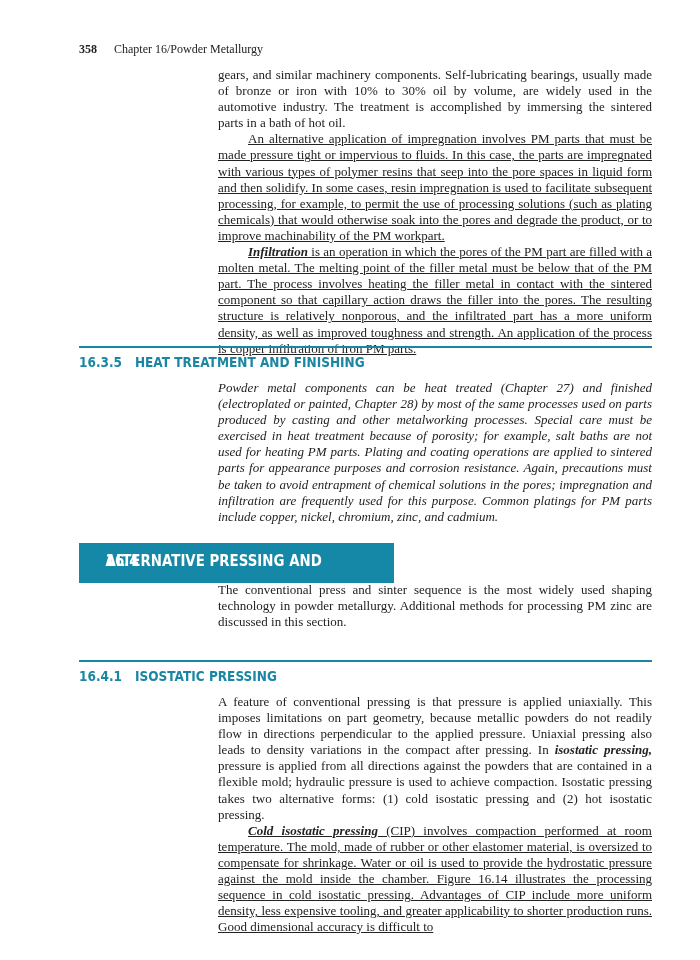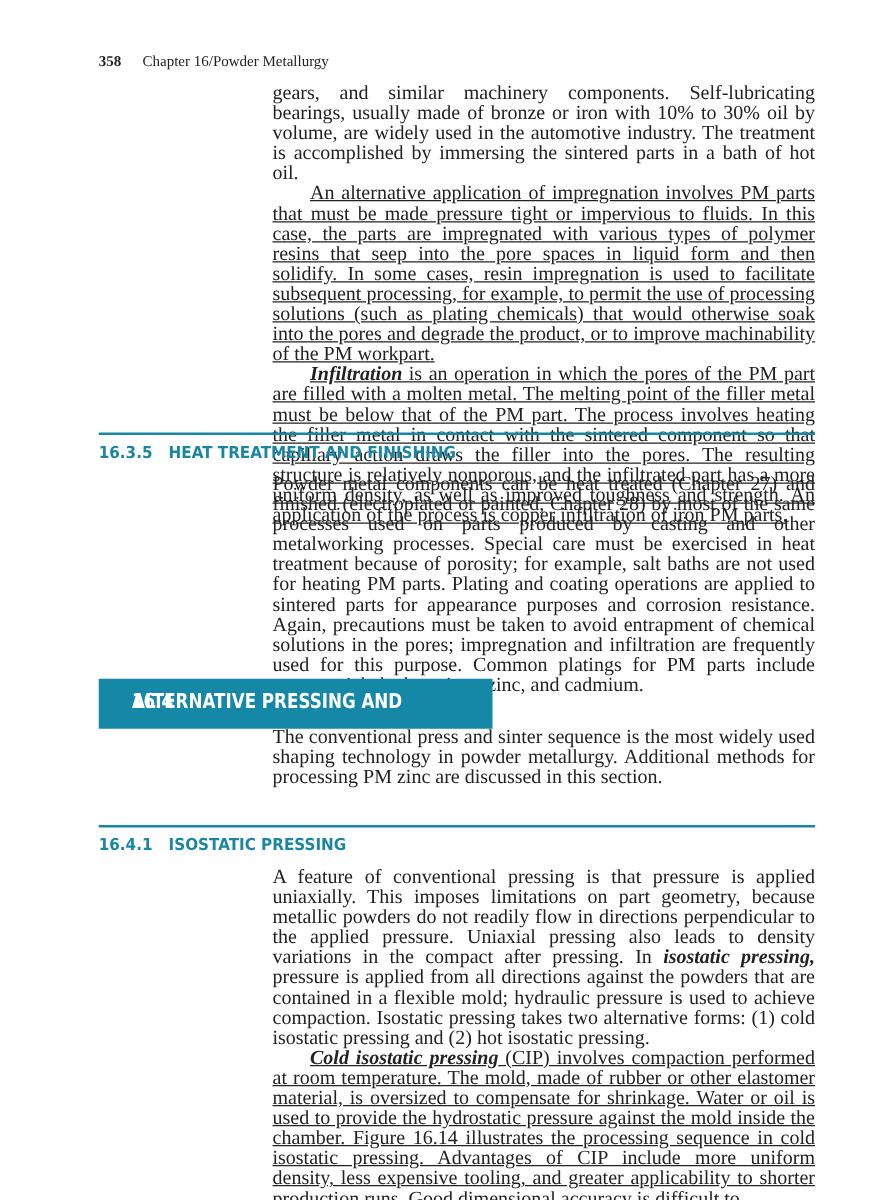--- a/index.html
+++ b/index.html
@@ -1,20 +1,20 @@
 <!DOCTYPE html>
 <html><head>
 <meta charset="utf-8">
 <style>
   html, body { margin: 0; padding: 0; background: #ffffff; }
   body { width: 700px; height: 960px; position: relative; overflow: hidden; }
   .page { position: absolute; left: 12px; top: 0; width: 700px; height: 960px; margin-left: 24px; }
   .running-head { position: absolute; left: 43px; top: 42px; font-family: "Liberation Serif", serif; font-size: 12px; color: #222; }
   .running-head .pno { font-weight: bold; margin-right: 17px; }
-  .body-text { position: absolute; left: 182px; width: 434px; font-family: "Liberation Serif", serif; font-size: 16px; line-height: 16.1px; color: #222; text-align: justify; }
+  .body-text { position: absolute; left: 182px; width: 434px; font-family: "Liberation Serif", serif; font-size: 13px; line-height: 16.1px; color: #222; text-align: justify; }
   .body-text p { margin: 0; }
   .indent { text-indent: 30px; text-decoration: underline; }
   .rule { position: absolute; left: 43px; width: 573px; height: 2px; background: #1b86a2; }
   .subhead { position: absolute; left: 43px; font-family: "DejaVu Sans", sans-serif; font-weight: bold; font-size: 13.2px; color: #1b86a2; letter-spacing: 0; transform: scaleX(0.92); transform-origin: left; white-space: nowrap; }
   .subhead .num { margin-right: 14px; }
   .section-band { position: absolute; left: 43px; top: 543px; width: 315px; height: 40px; background: #1588a8; overflow: hidden; }
   .section-band span { position: absolute; left: 14px; top: 4px; font-family: "DejaVu Sans", sans-serif; font-weight: bold; font-size: 16.5px; color: #ffffff; white-space: nowrap; transform: scaleX(0.9); transform-origin: left; }
   .section-band .num { margin-right: 22px; }
   b i, i b { font-weight: bold; font-style: italic; }
 </style>
@@ -30,21 +30,21 @@
   <div class="body-text" style="top:67px;">
     <p>gears, and similar machinery components. Self-lubricating bearings, usually made of bronze or iron with 10% to 30% oil by volume, are widely used in the automotive industry. The treatment is accomplished by immersing the sintered parts in a bath of hot oil.</p>
     <p class="indent">An alternative application of impregnation involves PM parts that must be made pressure tight or impervious to fluids. In this case, the parts are impregnated with various types of polymer resins that seep into the pore spaces in liquid form and then solidify. In some cases, resin impregnation is used to facilitate subsequent processing, for example, to permit the use of processing solutions (such as plating chemicals) that would otherwise soak into the pores and degrade the product, or to improve machinability of the PM workpart.</p>
     <p class="indent"><b><i>Infiltration</i></b><span> is an operation in which the pores of the PM part are filled with a molten metal. The melting point of the filler metal must be below that of the PM part. The process involves heating the filler metal in contact with the sintered component so that capillary action draws the filler into the pores. The resulting structure is relatively nonporous, and the infiltrated part has a more uniform density, as well as improved toughness and strength. An application of the process is copper infiltration of iron PM parts.</span></p>
   </div>
 
   <div class="rule" style="top:346px;"></div>
   <div class="subhead" style="top:355px;">
     <span class="num">16.3.5</span><span>HEAT TREATMENT AND FINISHING</span>
   </div>
-  <div class="body-text" style="top:380px;">
+  <div class="body-text" style="top:380px;font-style:italic;">
     <p>Powder metal components can be heat treated (Chapter 27) and finished (electroplated or painted, Chapter 28) by most of the same processes used on parts produced by casting and other metalworking processes. Special care must be exercised in heat treatment because of porosity; for example, salt baths are not used for heating PM parts. Plating and coating operations are applied to sintered parts for appearance purposes and corrosion resistance. Again, precautions must be taken to avoid entrapment of chemical solutions in the pores; impregnation and infiltration are frequently used for this purpose. Common platings for PM parts include copper, nickel, chromium, zinc, and cadmium.</p>
   </div>
 
   <div class="section-band">
     <span>
         <span class="num">16.4</span>
         <span>ALTERNATIVE PRESSING AND</span>
       </span>
   </div>
 

